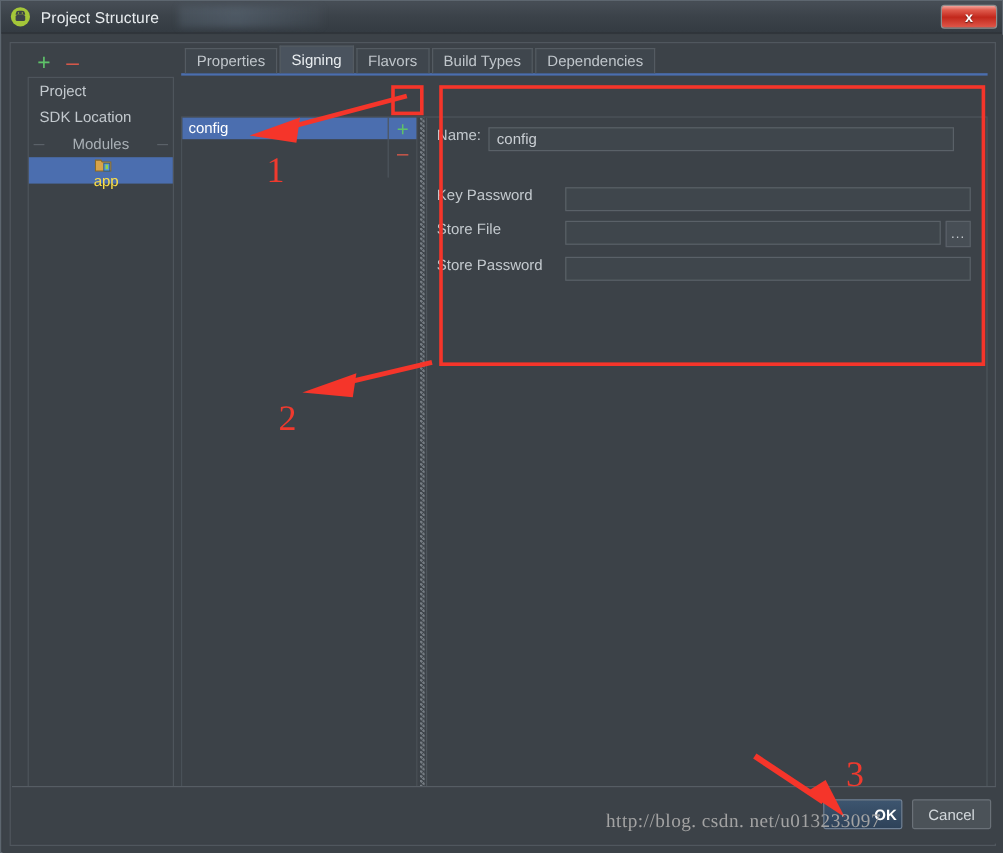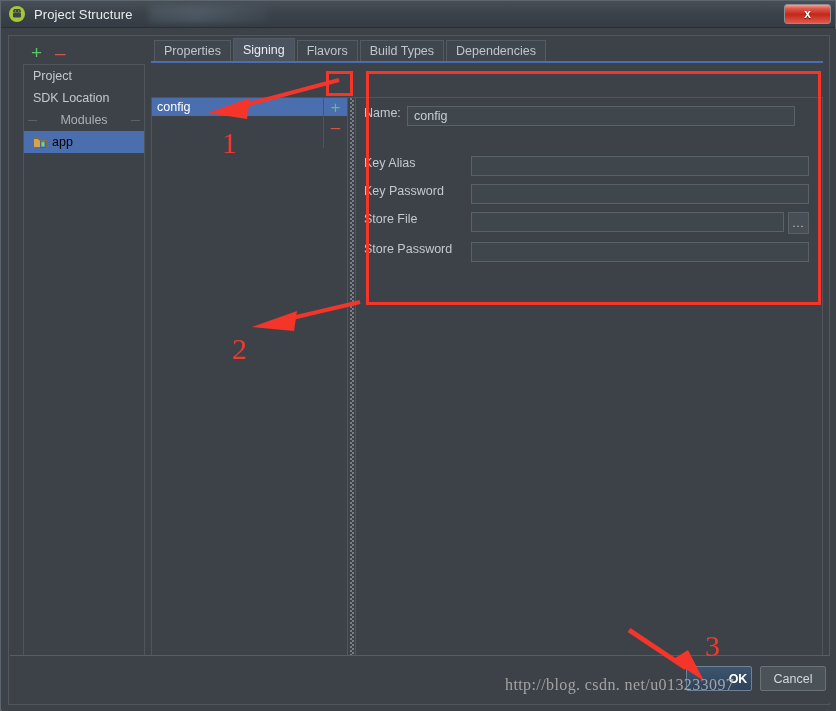--- a/index.html
+++ b/index.html
@@ -154,21 +154,22 @@
     display: flex;
     align-items: center;
     height: 22px;
     padding: 0 4px;
     gap: 23px;
   }
   .tree-sep .line { flex: 1; height: 1px; background: #5a6168; }
   .tree-sep .lbl { font-size: 12.5px; color: #a9b0b6; }
   .tree-item.selected {
     background: #4b6eaf;
-    color: #000000;
+    color: #fde047;
+    flex-direction: column;
   }
   .mod-icon {
     width: 14px; height: 13px;
     margin-right: 5px;
     position: relative;
     flex: 0 0 auto;
   }
 
   
   .main-col {
@@ -459,24 +460,20 @@
 
             <div class="form-area">
 
               <div class="form-row">
                 <span class="form-label lbl-name">Name:</span>
                 <span class="fld fld-name">config</span>
               </div>
 
               <div class="gap-row"></div>
 
-              <div class="form-row">
-                <span class="form-label lbl-wide">Key Alias</span>
-                <span class="fld fld-full"></span>
-              </div>
 
               <div class="form-row">
                 <span class="form-label lbl-wide">Key Password</span>
                 <span class="fld fld-full"></span>
               </div>
 
               <div class="form-row">
                 <span class="form-label lbl-wide">Store File</span>
                 <span class="fld fld-short"></span>
                 <span class="browse-btn">...</span>

